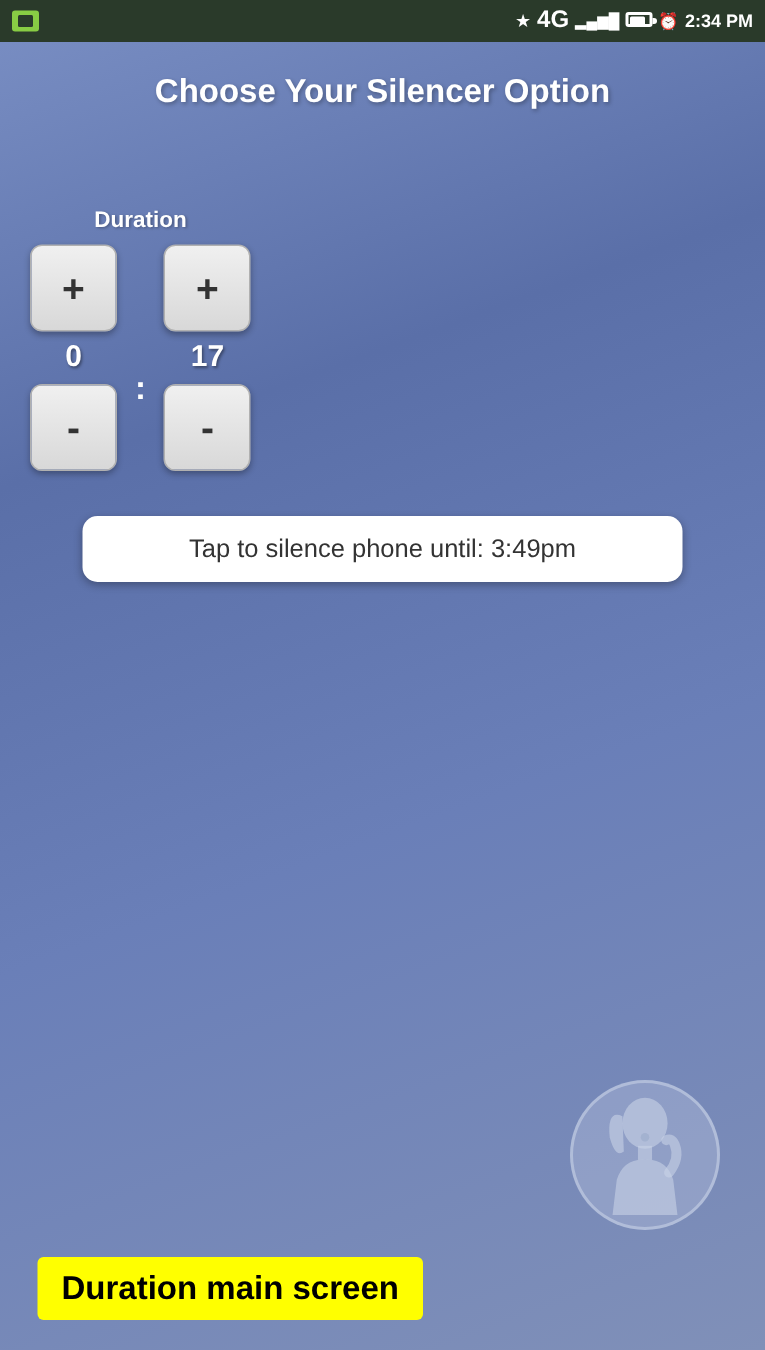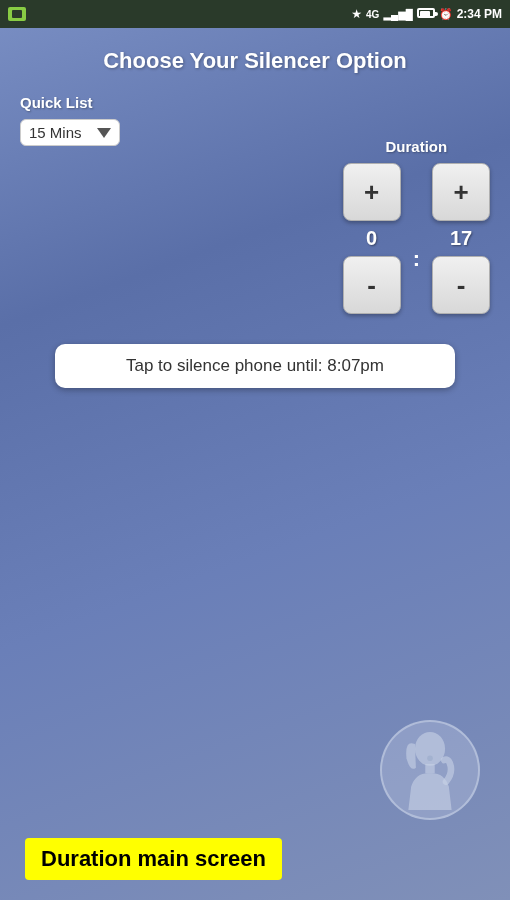--- a/index.html
+++ b/index.html
@@ -282,44 +282,37 @@
 <div class="phone-container">
 
   <div class="status-bar">
     <div class="status-bar-left">
       <div class="android-icon">
         <div style="width:10px;height:8px;background:#2a3a2a;border-radius:1px;"></div>
       </div>
     </div>
     <div class="status-bar-right">
       <span style="color:white;font-size:12px;">★</span>
-      <span style="color:white;font-size:10px;font-weight:bold;">4G</span>
+      <span style="color:white;font-size:16px;font-weight:bold;">4G</span>
       <span style="color:white;font-size:10px;">▂▄▆█</span>
       <span>
         <div class="icon-battery"><div class="battery-fill"></div></div>
       </span>
       <span style="color:white;font-size:11px;">⏰</span>
       <span class="status-time">2:34 PM</span>
     </div>
   </div>
 
 
   <div class="main-content">
 
     <h1 class="heading">Choose Your Silencer Option</h1>
 
     <div class="controls-row">
 
-      <div class="quick-list-section">
-        <span class="section-label">Quick List</span>
-        <div class="quick-list-dropdown">
-          <span class="dropdown-text">15 Mins</span>
-          <div class="dropdown-arrow"></div>
-        </div>
-      </div>
 
       <div class="duration-section">
         <span class="section-label">Duration</span>
         <div class="duration-controls">
 
           <div class="duration-column">
             <div class="stepper-btn">+</div>
             <span class="duration-value">0</span>
             <div class="stepper-btn">-</div>
           </div>
@@ -331,21 +324,21 @@
             <span class="duration-value">17</span>
             <div class="stepper-btn">-</div>
           </div>
 
         </div>
       </div>
 
     </div>
 
     <div class="silence-button">
-      <span class="silence-button-text">Tap to silence phone until: 8:07pm</span>
+      <span class="silence-button-text">Tap to silence phone until: 3:49pm</span>
     </div>
 
     <div class="logo-watermark">
       <svg class="logo-silhouette" viewBox="0 0 70 85" fill="none" xmlns="http://www.w3.org/2000/svg">
 
         <ellipse cx="35" cy="20" rx="16" ry="18" fill="rgba(200,210,230,0.6)"></ellipse>
 
         <path d="M19 15 Q8 10 10 30 Q14 45 20 40" fill="rgba(200,210,230,0.6)"></path>
 
         <rect x="30" y="36" width="10" height="10" fill="rgba(200,210,230,0.6)"></rect>

